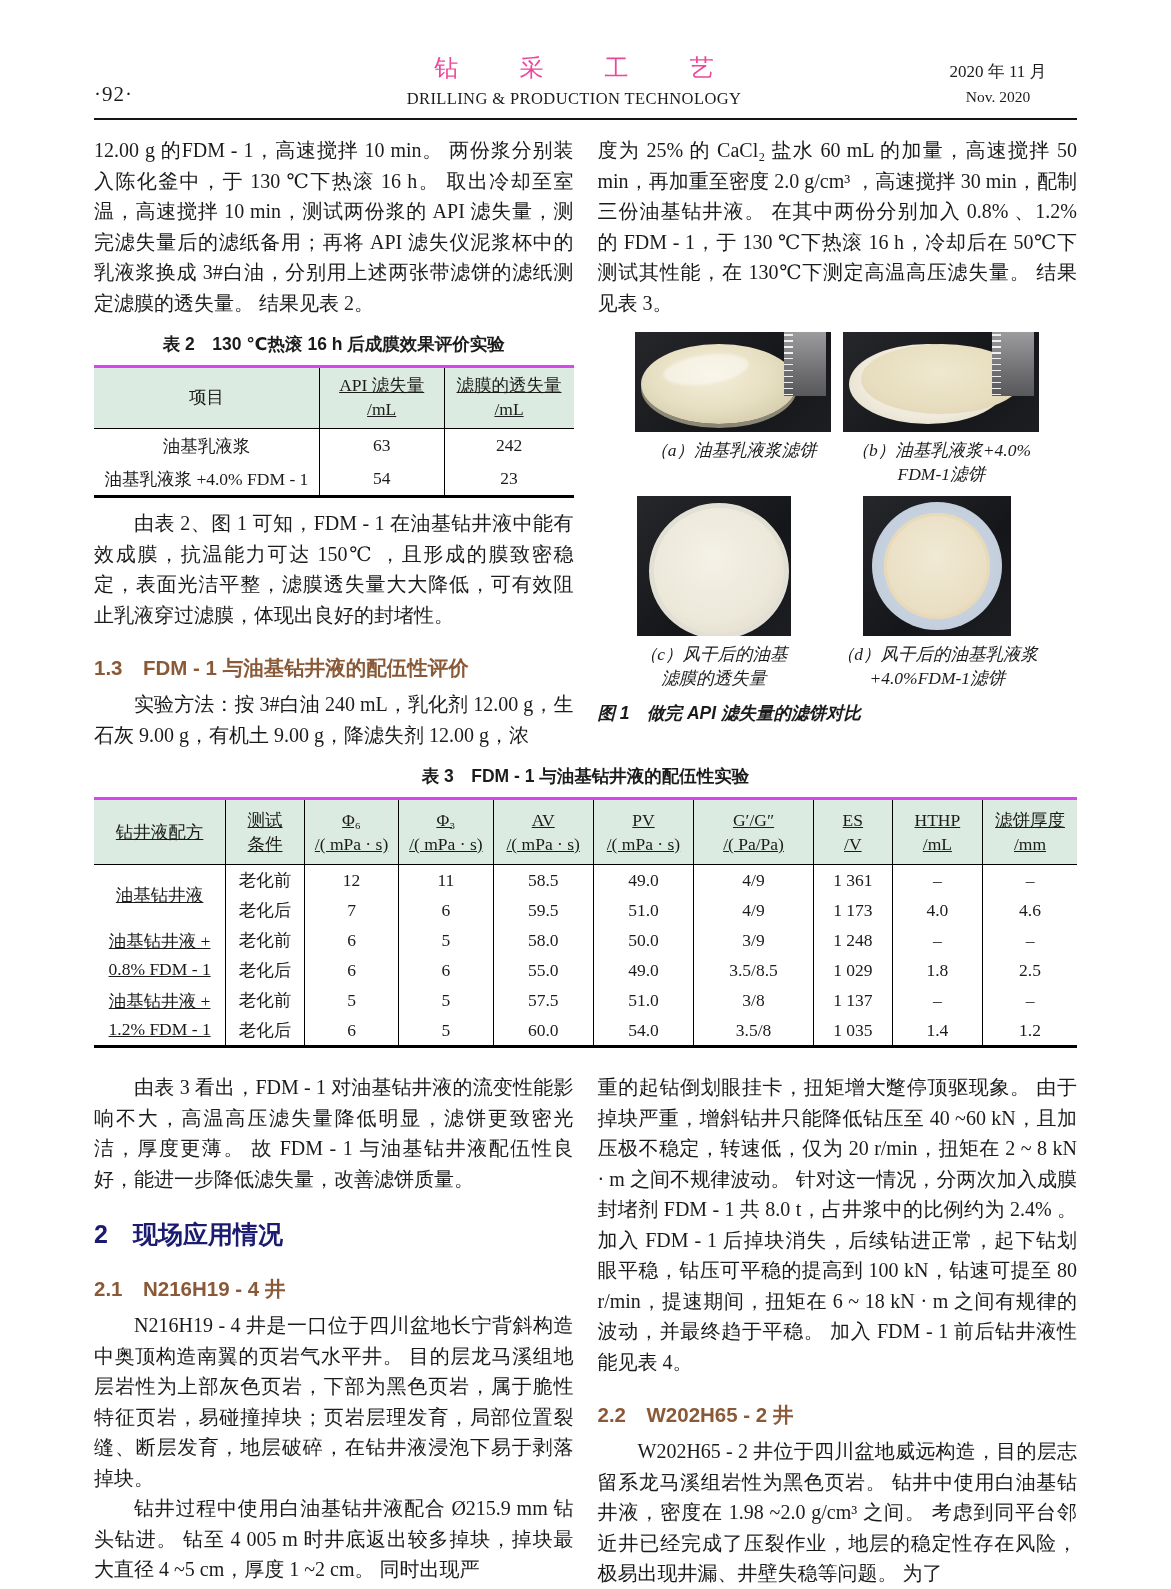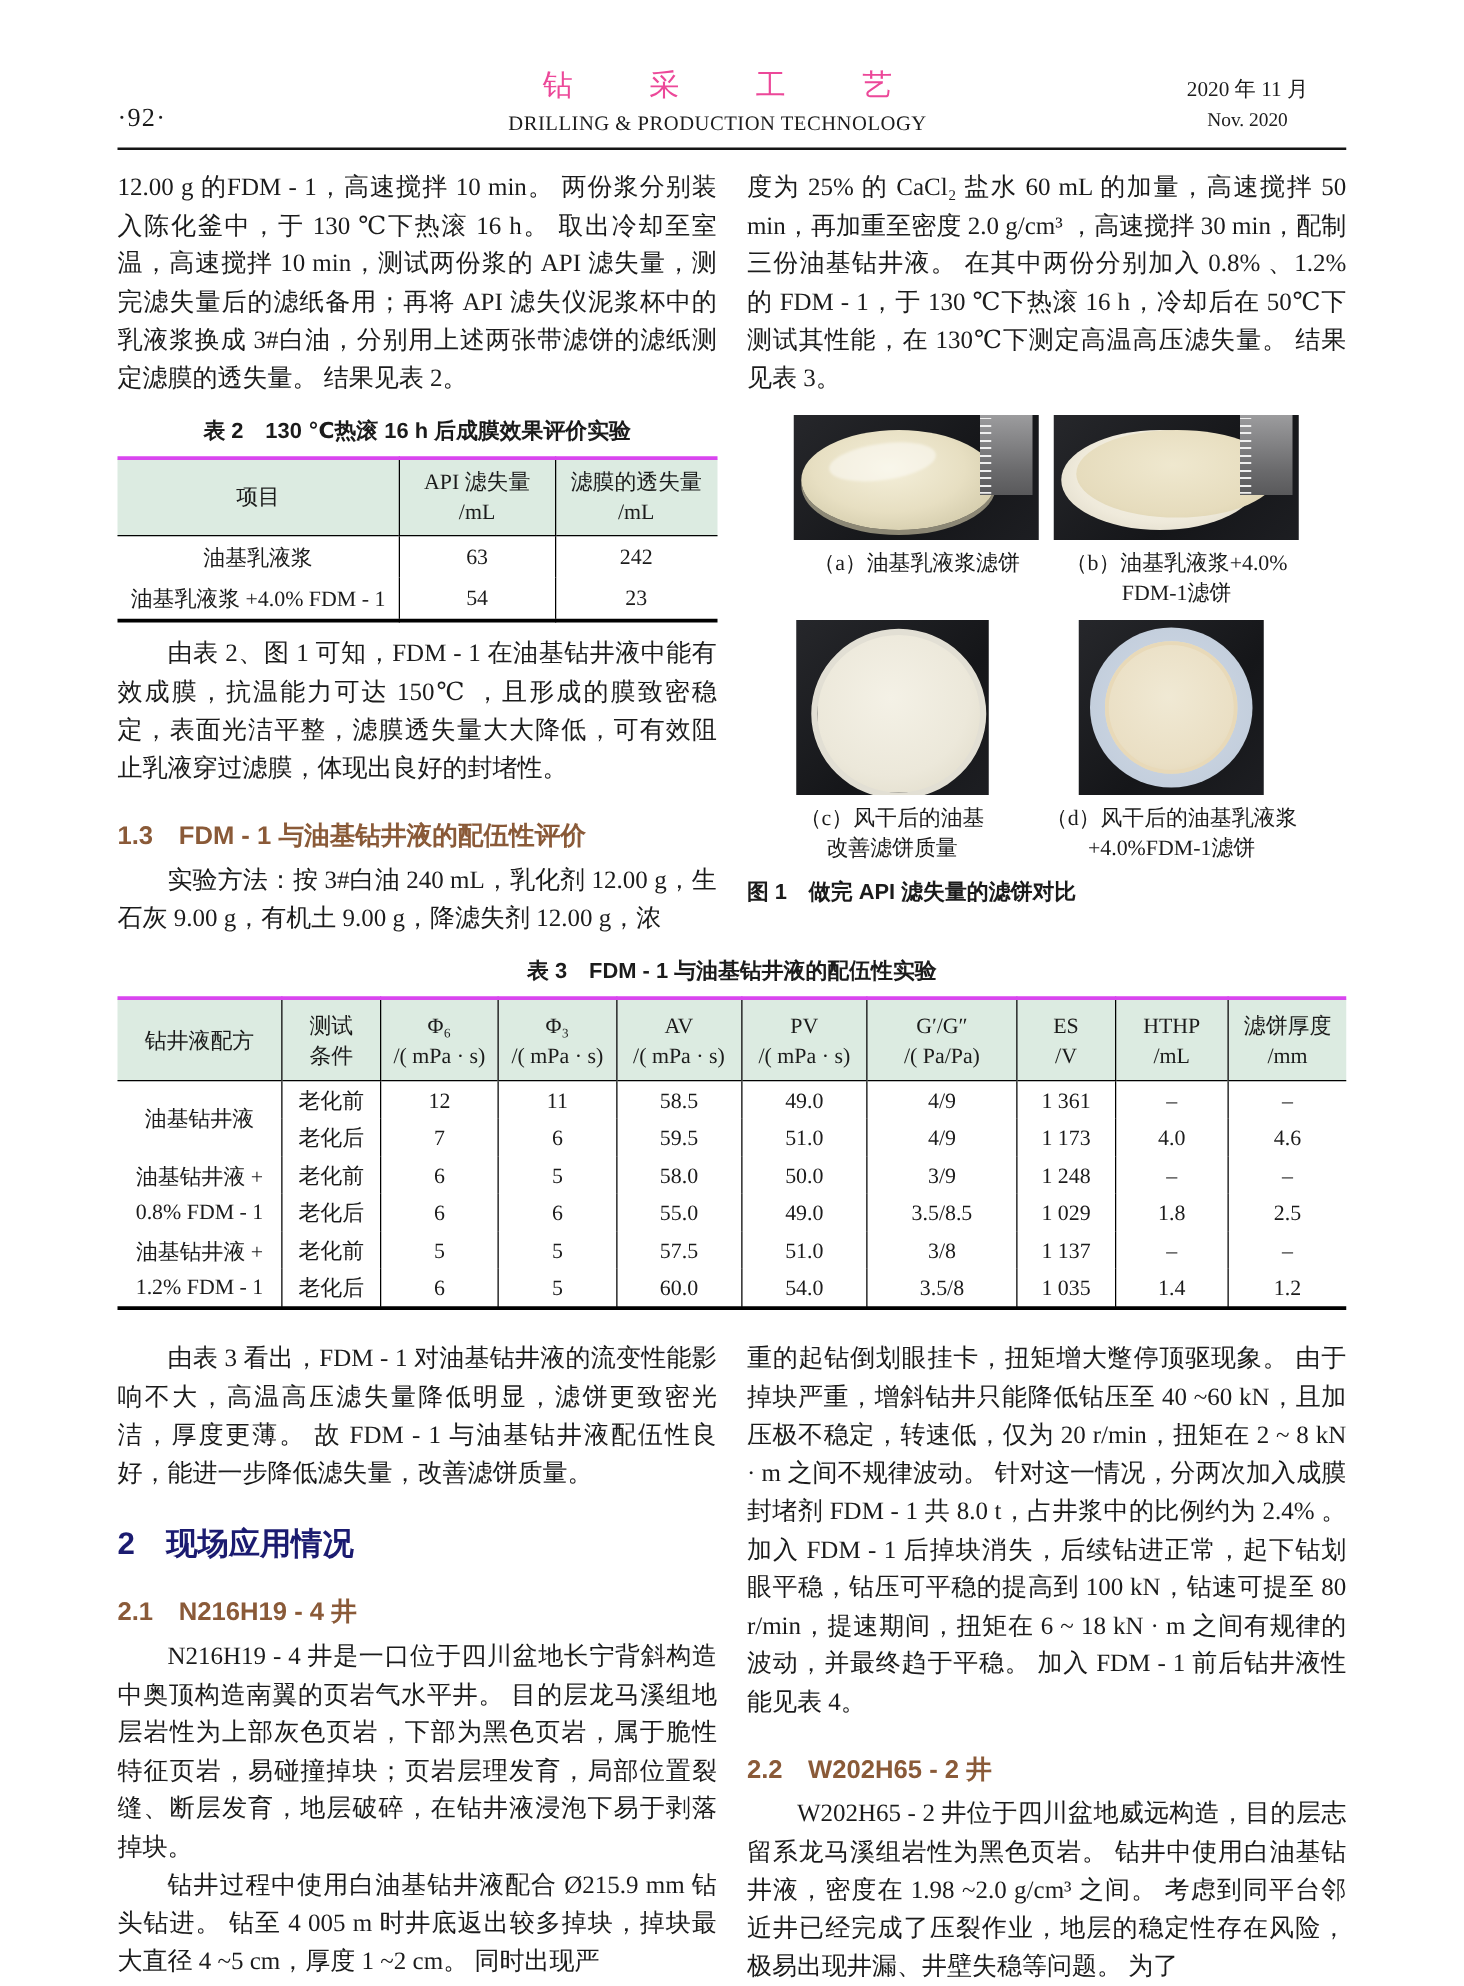--- a/index.html
+++ b/index.html
@@ -20,34 +20,34 @@
   p.body{font-size:20px;line-height:30.5px;text-align:justify;margin:0;}
   p.ind{text-indent:2em;}
   
   .tbl-title{text-align:center;font-weight:bold;font-size:17.5px;
              font-family:"Liberation Sans","DejaVu Sans",sans-serif;margin:14px 0 9px;}
   table{width:100%;border-collapse:collapse;border-top:3px solid #d946ef;
         border-bottom:3px solid #000;font-size:17.5px;}
   th,td{border-right:1px solid #000;text-align:center;padding:1px 4px;font-weight:normal;}
   th:last-child,td:last-child{border-right:none;}
   thead tr{background:#dcebe1;border-bottom:1px solid #000;}
-  .preline{white-space:pre-line;}
+  .preline{white-space:pre-line;text-decoration:underline;}
   .t2 th{height:58px;line-height:1.35;}
   .t2 td{height:31px;}
   .t2{margin-bottom:6px;}
   .t3 th{height:62px;line-height:1.4;}
   .t3 td{height:28px;line-height:28px;}
   .t3 .cfg{line-height:28px;}
   
   h2.sec{color:#1b1b70;font-size:25px;margin:24px 0 12px;
          font-family:"Liberation Sans","DejaVu Sans",sans-serif;font-weight:bold;}
   h3.sub{color:#8a5a38;font-size:20.5px;margin:24px 0 7px;
          font-family:"Liberation Sans","DejaVu Sans",sans-serif;font-weight:bold;}
   
-  .figure{margin-top:14px;}
+  .figure{margin-top:14px;font-style:italic;}
   .fig-row{display:flex;justify-content:center;gap:12px;margin-bottom:10px;}
   .fig-row2{display:flex;justify-content:center;gap:46px;margin-bottom:4px;}
   .fig-cell{display:flex;flex-direction:column;align-items:center;}
   .pcap{text-align:center;font-size:17.5px;line-height:1.35;margin-top:7px;white-space:pre-line;}
   .photo{position:relative;overflow:hidden;background:linear-gradient(135deg,#26272b,#151619 60%,#1d1e22);}
   .ph-top{width:196px;height:100px;}
   .cake-a{position:absolute;left:6px;top:12px;width:156px;height:80px;border-radius:50%;
           background:radial-gradient(ellipse at 45% 38%,#f4efda 0%,#e7dfc2 50%,#cdc5a4 90%);
           box-shadow:0 4px 0 rgba(190,182,155,.7);}
   .cake-a:after{content:"";position:absolute;left:14%;top:14%;width:55%;height:36%;
@@ -150,21 +150,21 @@
             <div class="pcap">（b）油基乳液浆+4.0%
 FDM-1滤饼</div>
           </div>
         </div>
         <div class="fig-row2">
           <div class="fig-cell">
             <div class="photo ph-c">
               <div class="disc-c"></div>
             </div>
             <div class="pcap">（c）风干后的油基
-改善滤饼质量</div>
+滤膜的透失量</div>
           </div>
           <div class="fig-cell">
             <div class="photo ph-d">
               <div class="ring-d"></div>
               <div class="disc-d"></div>
             </div>
             <div class="pcap">（d）风干后的油基乳液浆
 +4.0%FDM-1滤饼</div>
           </div>
         </div>

